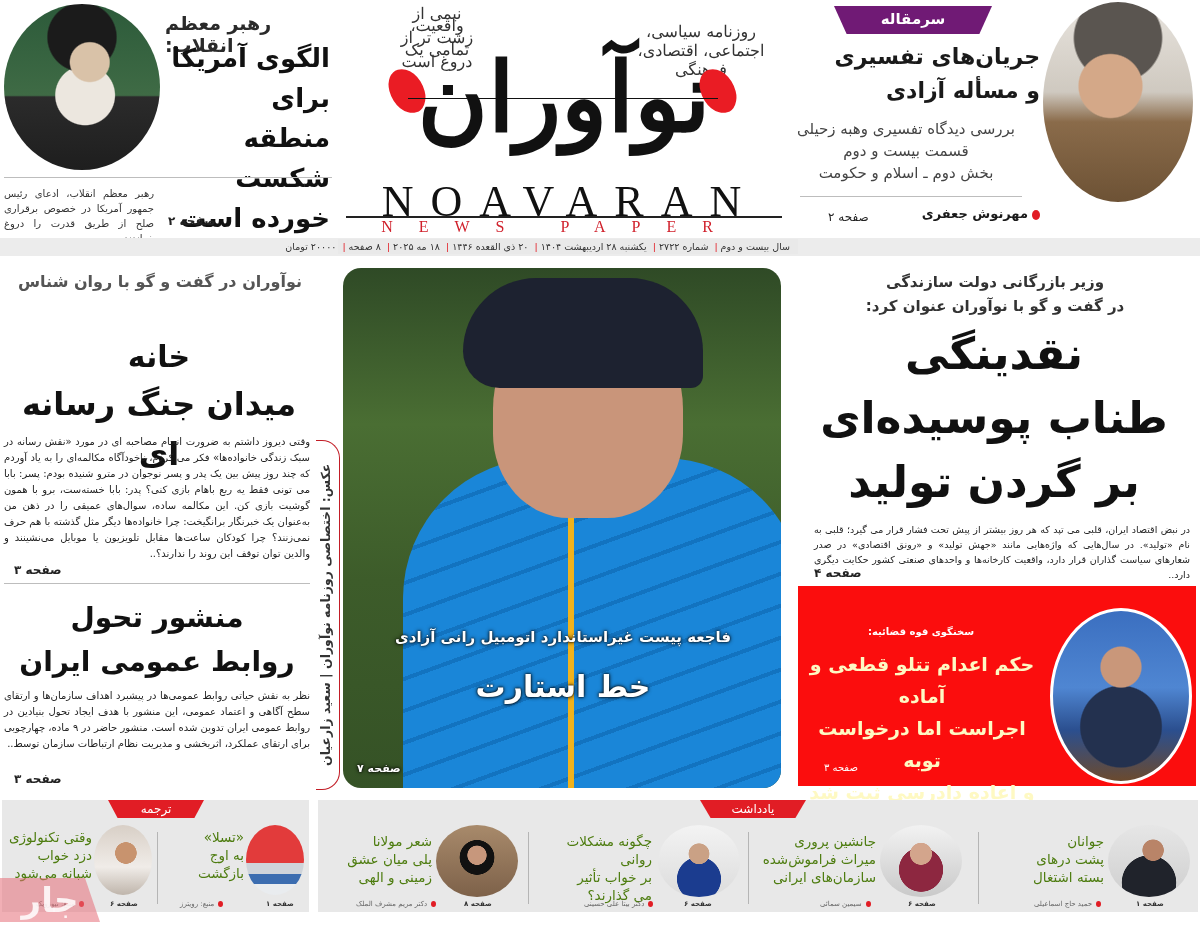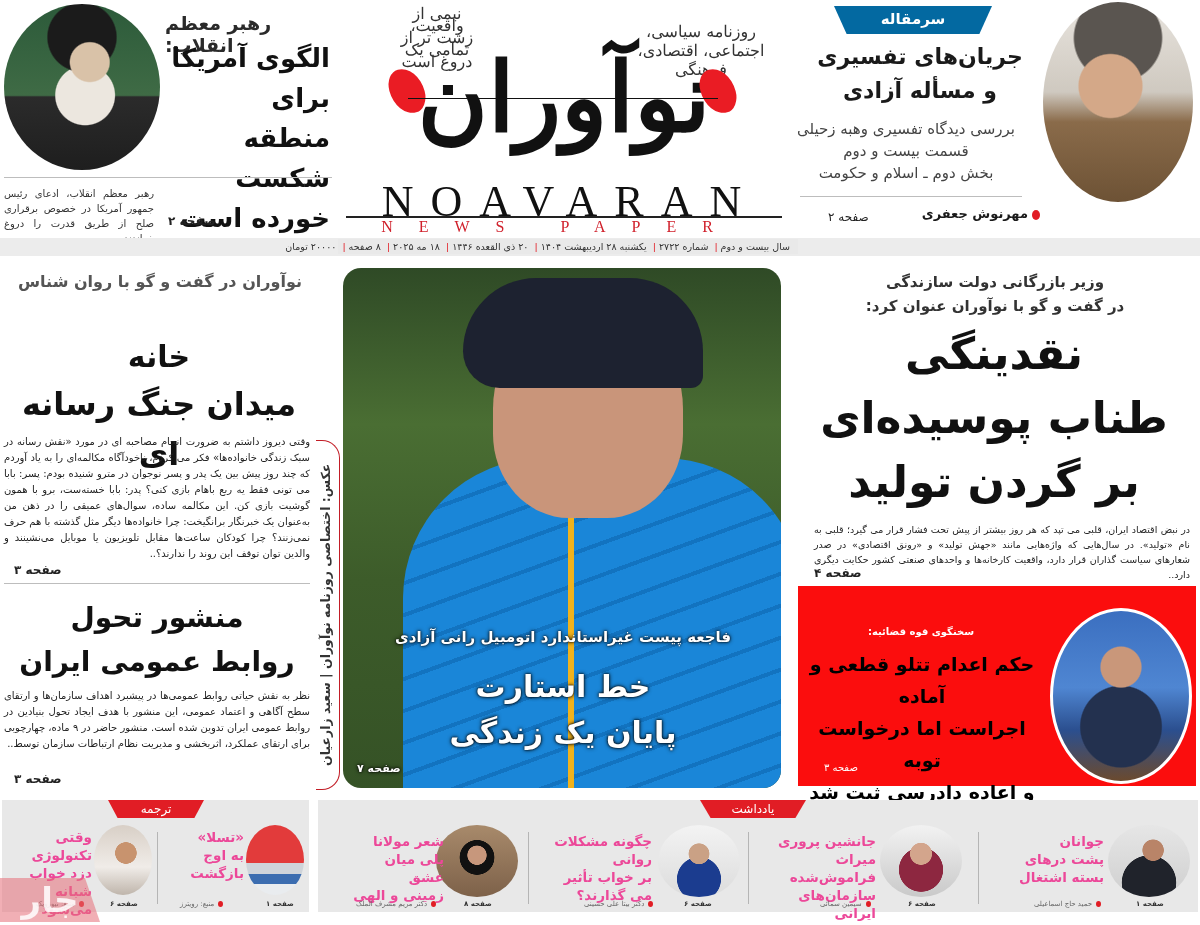--- a/index.html
+++ b/index.html
@@ -18,21 +18,21 @@
   .small-body { font-size: 10px; line-height: 15px; color: #333; text-align: justify; }
   .page-ref { font-size: 12px; font-weight: bold; color: #222; }
 
   
   .masthead-logo { font-family: "DejaVu Serif", serif; font-size: 96px; font-weight: bold; color: #111; letter-spacing: -4px; line-height: 1; }
   .logo-dot { width: 34px; height: 46px; background: #ea1c24; border-radius: 40% 60% 40% 60%; position: absolute; transform: rotate(-15deg); }
   .masthead-latin { font-family: "Liberation Serif", serif; font-size: 44px; letter-spacing: 17px; color: #111; direction: ltr; }
   .masthead-sub { font-family: "Liberation Serif", serif; font-size: 16px; letter-spacing: 26px; color: #d0202b; direction: ltr; }
   .tagline { font-family: "DejaVu Serif", serif; font-size: 16px; color: #333; }
 
-  .editorial-tab { background: #0369a1; color: #fff; font-size: 15px; font-weight: bold; text-align: center; clip-path: polygon(0 0,100% 0,92% 100%,8% 100%); border-radius: 0 0 8px 8px; }
+  .editorial-tab { background: #701a75; color: #fff; font-size: 15px; font-weight: bold; text-align: center; clip-path: polygon(0 0,100% 0,92% 100%,8% 100%); border-radius: 0 0 8px 8px; }
   .editorial-title { font-size: 22px; font-weight: bold; color: #1a1a1a; line-height: 34px; }
   .editorial-sub { font-size: 15px; color: #444; line-height: 22px; }
   .red-dot { display: inline-block; width: 8px; height: 10px; background: #e11d25; border-radius: 50%; vertical-align: middle; margin-left: 4px; }
 
   .dateline { background: #e9e9e9; font-size: 9.5px; color: #333; padding: 0 8px; line-height: 15px; white-space: nowrap; }
   .dateline .sep { color: #e11d25; margin: 0 3px; }
   .gray-strip { background: #ececec; }
 
   
   .kicker-gray { font-size: 16px; font-weight: bold; color: #555; line-height: 28px; }
@@ -44,28 +44,28 @@
   .hero-cap { position: absolute; left: 120px; top: 10px; width: 240px; height: 110px; border-radius: 120px 120px 20px 60px; background: #1d2230; }
   .hero-jacket { position: absolute; left: 60px; top: 190px; width: 400px; height: 340px; border-radius: 140px 140px 0 0; background: repeating-linear-gradient(160deg, #1a86d8 0 26px, #1273c0 26px 30px); }
   .hero-zip { position: absolute; left: 225px; top: 200px; width: 6px; height: 330px; background: #f1b21c; }
   .hero-text { color: #fff; text-shadow: 0 0 4px #000, 0 0 2px #000; font-weight: bold; }
 
   .photo-credit { writing-mode: vertical-rl; transform: rotate(180deg); font-size: 12.5px; font-weight: bold; color: #333; }
   .credit-frame { border: 1.5px solid #c21d26; border-left: none; border-radius: 0 18px 18px 0; }
 
   .red-box { background: #fb0d0d; }
   .red-box .kicker { font-size: 10px; color: #fff; font-weight: bold; }
-  .red-box .title { font-size: 19px; color: #000000; font-weight: bold; line-height: 32px; }
+  .red-box .title { font-size: 19px; color: #fef9c3; font-weight: bold; line-height: 32px; }
 
   .rule { background: #bdbdbd; height: 1px; }
 
   
   .bottom-panel { background: #e8e8e8; }
   .tab-red { background: #e11d25; color: #fff; font-size: 12px; text-align: center; line-height: 18px; clip-path: polygon(0 0,100% 0,90% 100%,10% 100%); border-radius: 0 0 8px 8px; }
-  .card-title { font-size: 13.5px; font-weight: bold; color: #ec4899; line-height: 18px; text-align: right; }
+  .card-title { font-size: 13.5px; font-weight: normal; color: #4d7c0f; line-height: 18px; text-align: right; }
   .card-author { font-size: 7px; color: #666; }
   .card-page { font-size: 7px; color: #333; font-weight: bold; }
   .vsep { width: 1px; background: #b5b5b5; }
   .ph-sleep { background: radial-gradient(circle at 55% 40%, #c8936e 0 20%, transparent 21%), linear-gradient(180deg, #d8cfc6, #f0ece8 60%, #bfb5ab); }
   .ph-tesla { background: linear-gradient(180deg, #e23b3b 0 55%, #cfd4da 55% 70%, #3b6db0 70% 85%, #e9ecef 85%); }
   .ph-poet { background: radial-gradient(circle at 50% 42%, #c7977c 0 16%, transparent 17%), radial-gradient(circle at 50% 45%, #111 0 30%, transparent 31%), linear-gradient(180deg, #a88a6b, #7d6149); }
   .ph-psy { background: radial-gradient(circle at 50% 40%, #caa185 0 17%, transparent 18%), radial-gradient(circle at 50% 75%, #1b3c8f 0 32%, transparent 33%), linear-gradient(180deg, #f3f3f3, #dcdcdc); }
   .ph-woman { background: radial-gradient(circle at 50% 40%, #d3a58c 0 18%, transparent 19%), radial-gradient(circle at 50% 62%, #8d2740 0 36%, transparent 37%), linear-gradient(180deg, #f2f2f2, #c9c9c9); }
   .ph-man { background: radial-gradient(circle at 55% 35%, #b98468 0 16%, transparent 17%), radial-gradient(circle at 50% 80%, #20232b 0 38%, transparent 39%), linear-gradient(180deg, #e6e6e6, #cfcfcf); }
   .watermark { background: rgba(230,110,120,0.55); color: rgba(255,255,255,0.85); font-size: 34px; font-weight: 900; clip-path: polygon(0 0, 85% 0, 100% 100%, 0 100%); }
@@ -96,21 +96,21 @@
   <div class="logo-dot" style="left:390px;top:68px;"></div>
   <div class="logo-dot" style="left:701px;top:68px;"></div>
   <div class="abs" style="left:408px;top:98px;width:310px;height:1px;background:#111;"></div>
   <div class="abs masthead-latin" style="left:360px;top:176px;width:420px;text-align:center;">NOAVARAN</div>
   <div class="abs" style="left:346px;top:216px;width:436px;height:2px;background:#222;"></div>
   <div class="abs masthead-sub" style="left:350px;top:218px;width:420px;text-align:center;">NEWS PAPER</div>
 </header>
 
 <section>
   <div class="abs editorial-tab" style="left:834px;top:6px;width:158px;height:28px;line-height:26px;">سرمقاله</div>
-  <div class="abs editorial-title" style="left:800px;top:40px;width:240px;text-align:center;">
+  <div class="abs editorial-title" style="left:800px;top:40px;width:240px;text-align:right;">
     <div>جریان‌های تفسیری</div>
     <div>و مسأله آزادی</div>
   </div>
   <div class="abs editorial-sub" style="left:770px;top:118px;width:272px;text-align:center;">
     <div>بررسی دیدگاه تفسیری وهبه زحیلی</div>
     <div>قسمت بیست و دوم</div>
     <div>بخش دوم ـ اسلام و حکومت</div>
   </div>
   <div class="abs rule" style="left:800px;top:196px;width:222px;"></div>
   <div class="abs" style="left:910px;top:206px;width:130px;text-align:right;font-size:13px;font-weight:bold;">
@@ -157,21 +157,20 @@
 <div class="abs photo-credit" style="left:318px;top:445px;height:340px;text-align:center;">عکس: اختصاصی روزنامه نوآوران | سعید زارعیان</div>
 
 <section class="abs hero" style="left:343px;top:268px;width:438px;height:520px;">
   <div class="hero-jacket"></div>
   <div class="hero-zip"></div>
   <div class="hero-face"></div>
   <div class="hero-cap"></div>
   <div class="abs hero-text" style="left:20px;top:360px;width:400px;text-align:center;font-size:15px;">فاجعه پیست غیراستاندارد اتومبیل رانی آزادی</div>
   <div class="abs hero-text" style="left:20px;top:396px;width:400px;text-align:center;font-size:30px;line-height:46px;">
     <div>خط استارت</div>
-    <div>پایان یک زندگی</div>
   </div>
   <div class="abs hero-text" style="left:14px;top:494px;font-size:11px;">صفحه ۷</div>
 </section>
 
 <article>
   <div class="abs kicker-gray" style="left:800px;top:270px;width:390px;text-align:center;color:#333;font-size:15px;line-height:24px;">
     <div>وزیر بازرگانی دولت سازندگی</div>
     <div>در گفت و گو با نوآوران عنوان کرد:</div>
   </div>
   <div class="abs big-head" style="left:796px;top:322px;width:396px;text-align:center;font-size:44px;line-height:64px;">
@@ -250,21 +249,21 @@
     <div>چگونه مشکلات روانی</div>
     <div>بر خواب تأثیر</div>
     <div>می گذارند؟</div>
   </div>
   <div class="abs card-author" style="left:584px;top:900px;"><span class="red-dot" style="width:5px;height:6px;"></span><span>دکتر بیتا علی حسینی</span></div>
   <div class="abs card-page" style="left:684px;top:900px;">صفحه ۶</div>
 </div>
 <div class="abs vsep" style="left:528px;top:832px;height:72px;"></div>
 <div>
   <div class="circle-photo ph-poet" style="left:436px;top:825px;width:82px;height:72px;"></div>
-  <div class="abs card-title" style="left:352px;top:832px;width:92px;">
+  <div class="abs card-title" style="left:340px;top:832px;width:92px;">
     <div>شعر مولانا</div>
     <div>پلی میان عشق</div>
     <div>زمینی و الهی</div>
   </div>
   <div class="abs card-author" style="left:356px;top:900px;"><span class="red-dot" style="width:5px;height:6px;"></span><span>دکتر مریم مشرف الملک</span></div>
   <div class="abs card-page" style="left:464px;top:900px;">صفحه ۸</div>
 </div>
 
 <div class="abs watermark" style="left:0;top:878px;width:100px;height:44px;line-height:44px;text-align:center;">جار</div>
 

